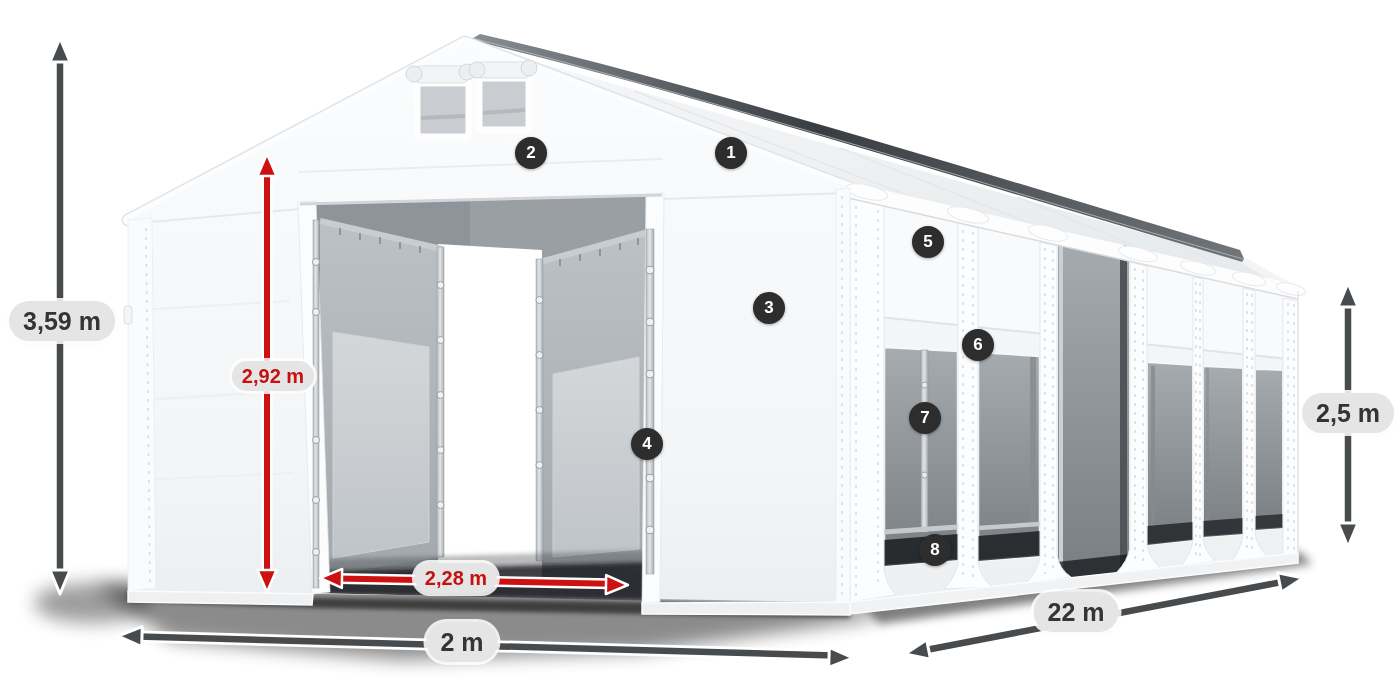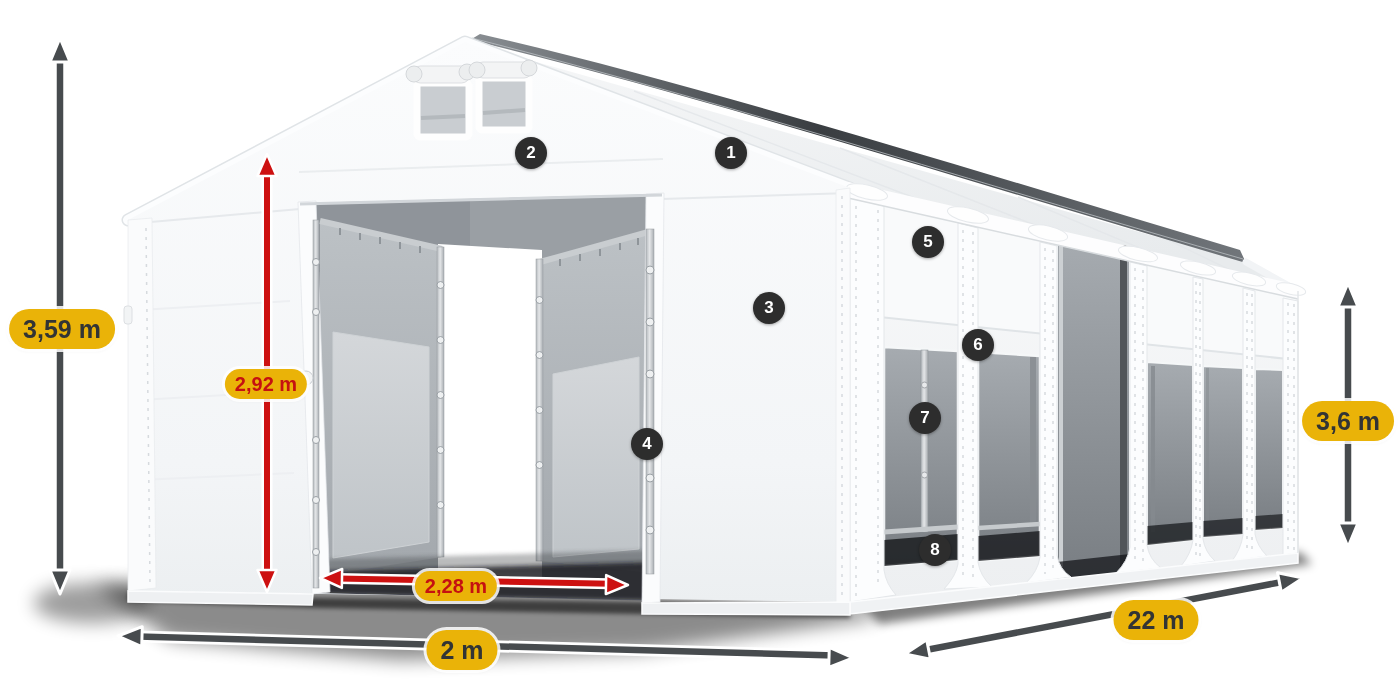--- a/index.html
+++ b/index.html
@@ -3,25 +3,24 @@
 <meta charset="utf-8">
 <style>
   html,body{margin:0;padding:0;background:#ffffff;}
   .stage{
     position:relative;width:1400px;height:700px;background:#ffffff;overflow:hidden;
     font-family:"Liberation Sans",sans-serif;
   }
   .stage svg{position:absolute;left:0;top:0;}
   .pill{
     position:absolute;transform:translate(-50%,-50%);
-    background:#eab308;border-radius:40px;white-space:nowrap;
+    background:#e5e5e5;border-radius:40px;white-space:nowrap;
     font-weight:bold;color:#323435;font-size:25px;line-height:1.2;
     padding:5px 14px;box-shadow:0 0 0 3px rgba(255,255,255,.85),0 1px 4px rgba(0,0,0,.12);
     z-index:30;
-    margin-top:8px;
   }
   .pill.red{color:#c51111;font-size:20px;padding:3px 10px;}
   .badge{
     position:absolute;transform:translate(-50%,-50%);
     width:32px;height:32px;border-radius:50%;background:#2d2d2d;color:#ffffff;
     font-weight:bold;font-size:17px;display:flex;align-items:center;justify-content:center;
     box-shadow:0 1px 3px rgba(0,0,0,.35);z-index:25;
   }
 </style>
 </head>
@@ -315,25 +314,25 @@
     <g>
       <line x1="1348" y1="303" x2="1348" y2="527" stroke="#ffffff" stroke-width="12"></line>
       <line x1="1348" y1="303" x2="1348" y2="527" stroke="#474b4e" stroke-width="6.5"></line>
       <path d="M0,0 L-24,-10 L-24,10 Z" fill="#474b4e" stroke="#ffffff" stroke-width="3" transform="translate(1348,283) rotate(-90)"></path>
       <path d="M0,0 L-24,-10 L-24,10 Z" fill="#474b4e" stroke="#ffffff" stroke-width="3" transform="translate(1348,547) rotate(90)"></path>
     </g>
   </g>
 </svg>
 
 <div class="pill" style="left:62px;top:321px">3,59 m</div>
-<div class="pill red" style="left:266px;top:376px">2,92 m</div>
+<div class="pill red" style="left:273px;top:376px">2,92 m</div>
 <div class="pill red" style="left:456px;top:578px">2,28 m</div>
 <div class="pill" style="left:462px;top:642px">2 m</div>
-<div class="pill" style="left:1156px;top:612px">22 m</div>
-<div class="pill" style="left:1348px;top:413px">3,6 m</div>
+<div class="pill" style="left:1076px;top:612px">22 m</div>
+<div class="pill" style="left:1348px;top:413px">2,5 m</div>
 
 <div class="badge" style="left:731px;top:153px">1</div>
 <div class="badge" style="left:531px;top:153px">2</div>
 <div class="badge" style="left:769px;top:308px">3</div>
 <div class="badge" style="left:647px;top:444px">4</div>
 <div class="badge" style="left:928px;top:242px">5</div>
 <div class="badge" style="left:978px;top:345px">6</div>
 <div class="badge" style="left:925px;top:418px">7</div>
 <div class="badge" style="left:935px;top:550px">8</div>
 

